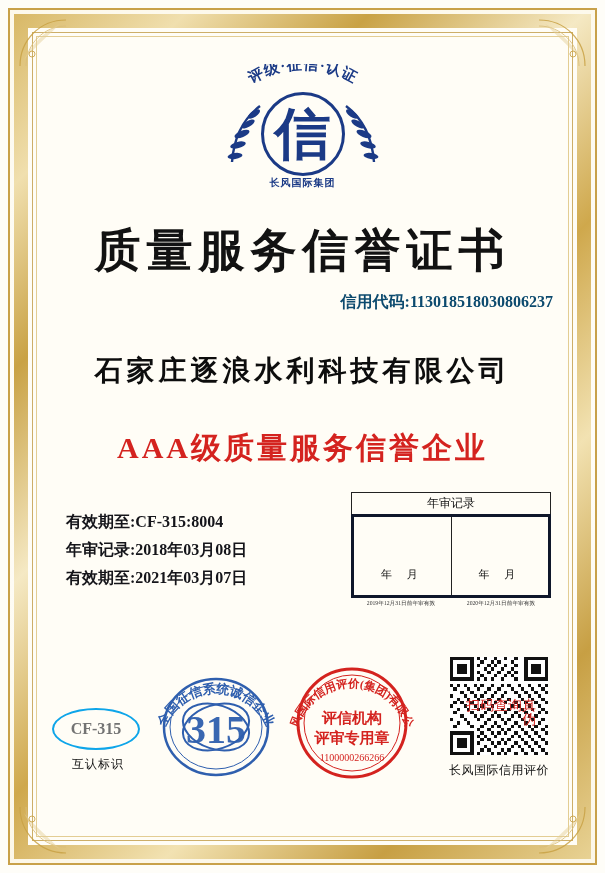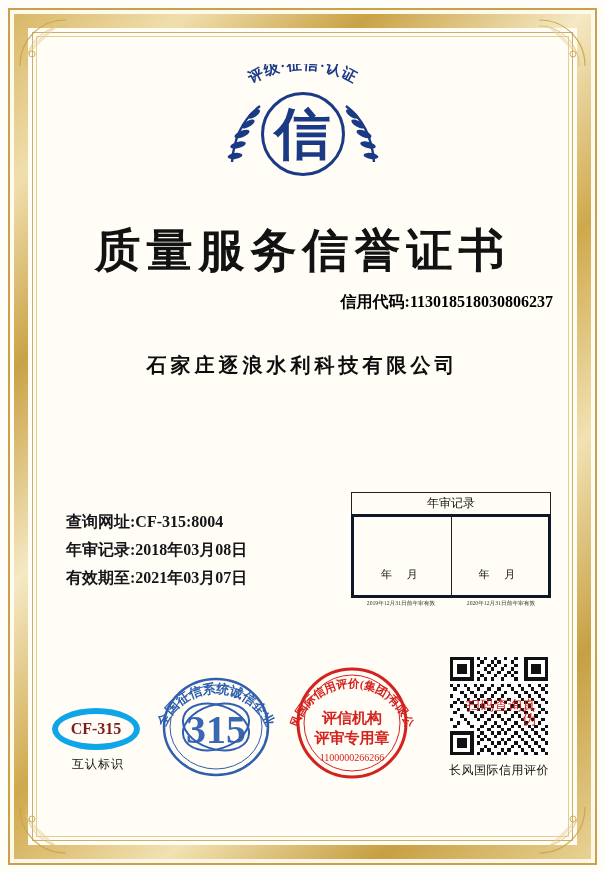--- a/index.html
+++ b/index.html
@@ -153,32 +153,32 @@
     color: #121212;
     white-space: nowrap;
   }
   .credit-code {
     position: absolute;
     right: 12px;
     top: 252px;
     font-family: "Liberation Serif", serif;
     font-weight: bold;
     font-size: 16px;
-    color: #000000;
+    color: #0c4a6e;
     letter-spacing: 0px;
   }
 
   .company-name {
     position: absolute;
     left: 0; right: 0;
     top: 312px;
     text-align: center;
     font-family: "Liberation Serif", serif;
     font-weight: bold;
-    font-size: 20px;
+    font-size: 28px;
     letter-spacing: 4px;
     color: #0d0d0d;
     white-space: nowrap;
   }
   .award-line {
     position: absolute;
     left: 0; right: 0;
     top: 388px;
     text-align: center;
     font-family: "Liberation Serif", serif;
@@ -267,30 +267,30 @@
   
   .seal-cf {
     left: 12px;
     bottom: 40px;
     width: 92px;
     text-align: center;
   }
   .oval {
     width: 88px;
     height: 42px;
-    border: 6px solid #0ea5e9;
+    border: 2px solid #0ea5e9;
     border-radius: 50%;
     box-sizing: border-box;
     display: flex;
     align-items: center;
     justify-content: center;
     font-family: "Liberation Serif", serif;
     font-weight: bold;
     font-size: 16px;
-    color: #7f1d1d;
+    color: #737373;
   }
   .seal-caption {
     margin-top: 6px;
     font-family: Liberation Serif, serif;
     font-size: 12px;
     color: #111;
     letter-spacing: 1px;
     white-space: nowrap;
   }
   
@@ -414,32 +414,34 @@
             <ellipse cx="30" cy="12" rx="7" ry="3" transform="rotate(-35 30 12)"></ellipse>
             <ellipse cx="24" cy="22" rx="7.5" ry="3" transform="rotate(-30 24 22)"></ellipse>
             <ellipse cx="18" cy="32" rx="8" ry="3.2" transform="rotate(-22 18 32)"></ellipse>
             <ellipse cx="14" cy="43" rx="8" ry="3.2" transform="rotate(-14 14 43)"></ellipse>
             <ellipse cx="11" cy="54" rx="7.5" ry="3" transform="rotate(-8 11 54)"></ellipse>
           </g>
         </svg>
         <div class="emblem-circle">
           <div class="emblem-char">信</div>
         </div>
+        <div class="emblem-bottom-text">长风国际集团</div>
       </div>
     </div>
 
     <div class="main-title">质量服务信誉证书</div>
 
     <div class="credit-code">信用代码:113018518030806237</div>
 
     <div class="company-name">石家庄逐浪水利科技有限公司</div>
 
+    <div class="award-line">AAA级质量服务信誉企业</div>
 
     <div class="details">
-      <div>查询网址:CF-315:8004</div>
+      <div>有效期至:CF-315:8004</div>
       <div>年审记录:2018年03月08日</div>
       <div>有效期至:2021年03月07日</div>
     </div>
 
     <div class="review-table">
       <div class="review-title">年审记录</div>
       <div class="review-body">
         <div class="review-cell">
           <div class="ym">年 月</div>
         </div>

